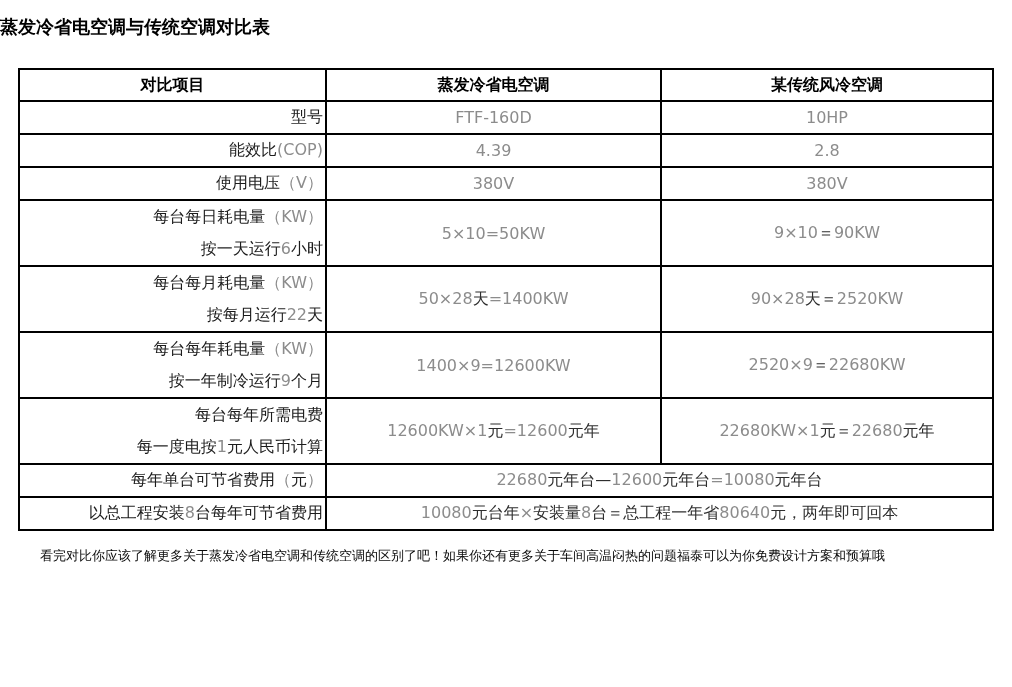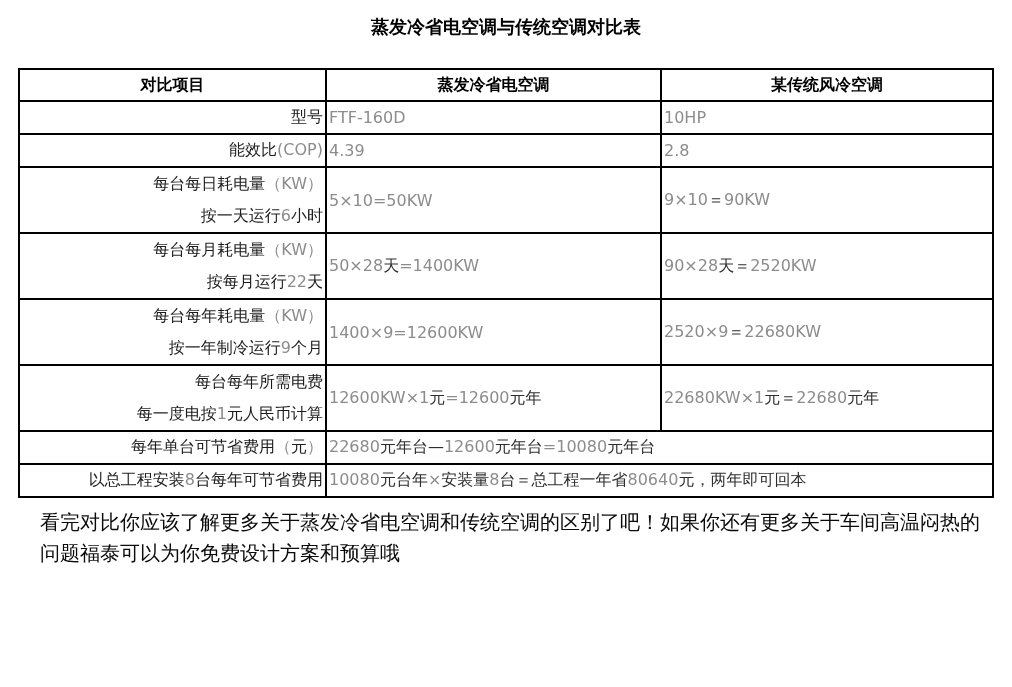--- a/index.html
+++ b/index.html
@@ -7,21 +7,21 @@
     padding: 0;
     background: #ffffff;
     width: 1012px;
     height: 687px;
     font-family: "DejaVu Sans", "Liberation Sans", sans-serif;
   }
   .page { width: 1012px; }
 
   .title {
     margin-top: 15px;
-    text-align: center;
+    text-align: left;
     font-size: 18px;
     font-weight: bold;
     color: #000000;
   }
 
   table.cmp {
     border-collapse: collapse;
     table-layout: fixed;
     width: 974px;
     margin: 29px 0 0 18px;
@@ -38,34 +38,35 @@
     font-weight: bold;
     color: #000000;
     text-align: center;
     padding: 0;
   }
   td.label {
     text-align: right;
     padding: 0 2px 0 1px;
   }
   td.val {
+    text-align: center;
     padding: 0 2px;
   }
   tr.r35 td { height: 31px; }
   tr.r67 td { height: 63px; }
   .lbl-line { line-height: 32px; }
 
   
   .mix .cjk { color: #2e2e2e; }
   .mix .lat { color: #8c8c8c; }
   td.label .cjk { color: #1c1c1c; }
 
   .footer {
     margin: 9px 26px 0 40px;
-    font-size: 20px;
+    font-size: 13px;
     line-height: 31px;
     color: #0a0a0a;
   }
 </style>
 </head>
 <body>
 
 <div class="page">
 
   <div class="title">蒸发冷省电空调与传统空调对比表</div>
@@ -86,20 +87,25 @@
     <tbody>
       <tr class="r35">
         <td class="label mix"><span class="cjk">型号</span></td>
         <td class="val mix"><span class="lat">FTF-160D</span></td>
         <td class="val mix"><span class="lat">10HP</span></td>
       </tr>
       <tr class="r35">
         <td class="label mix"><span class="cjk">能效比</span><span class="lat">(COP)</span></td>
         <td class="val mix"><span class="lat">4.39</span></td>
         <td class="val mix"><span class="lat">2.8</span></td>
+      </tr>
+      <tr class="r35">
+        <td class="label mix"><span class="cjk">使用电压</span><span class="lat">（V）</span></td>
+        <td class="val mix"><span class="lat">380V</span></td>
+        <td class="val mix"><span class="lat">380V</span></td>
       </tr>
       <tr class="r67">
         <td class="label">
           <div class="lbl-line mix"><span class="cjk">每台每日耗电量</span><span class="lat">（KW）</span></div>
           <div class="lbl-line mix"><span class="cjk">按一天运行</span><span class="lat">6</span><span class="cjk">小时</span></div>
         </td>
         <td class="val mix"><span class="lat">5×10=50KW</span></td>
         <td class="val mix"><span class="lat">9×10</span><span class="cjk">＝</span><span class="lat">90KW</span></td>
       </tr>
       <tr class="r67">

